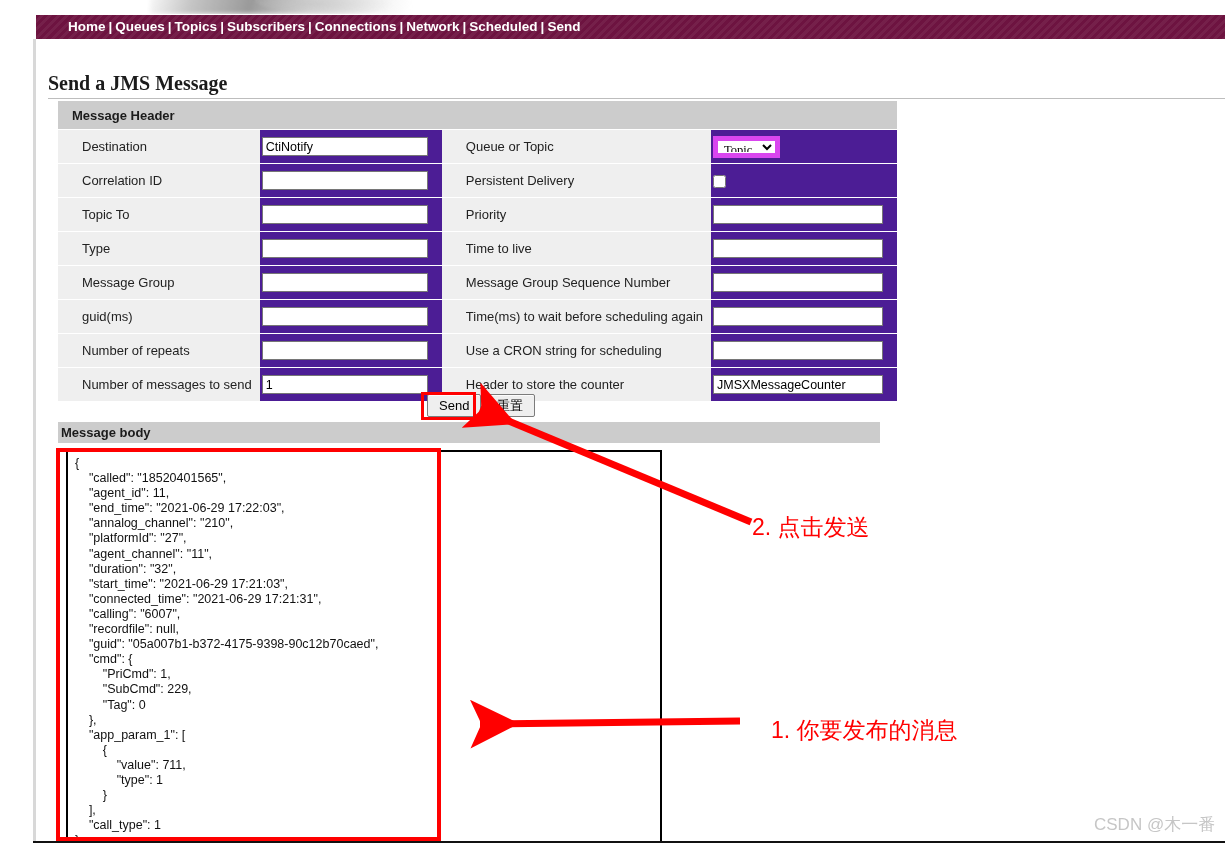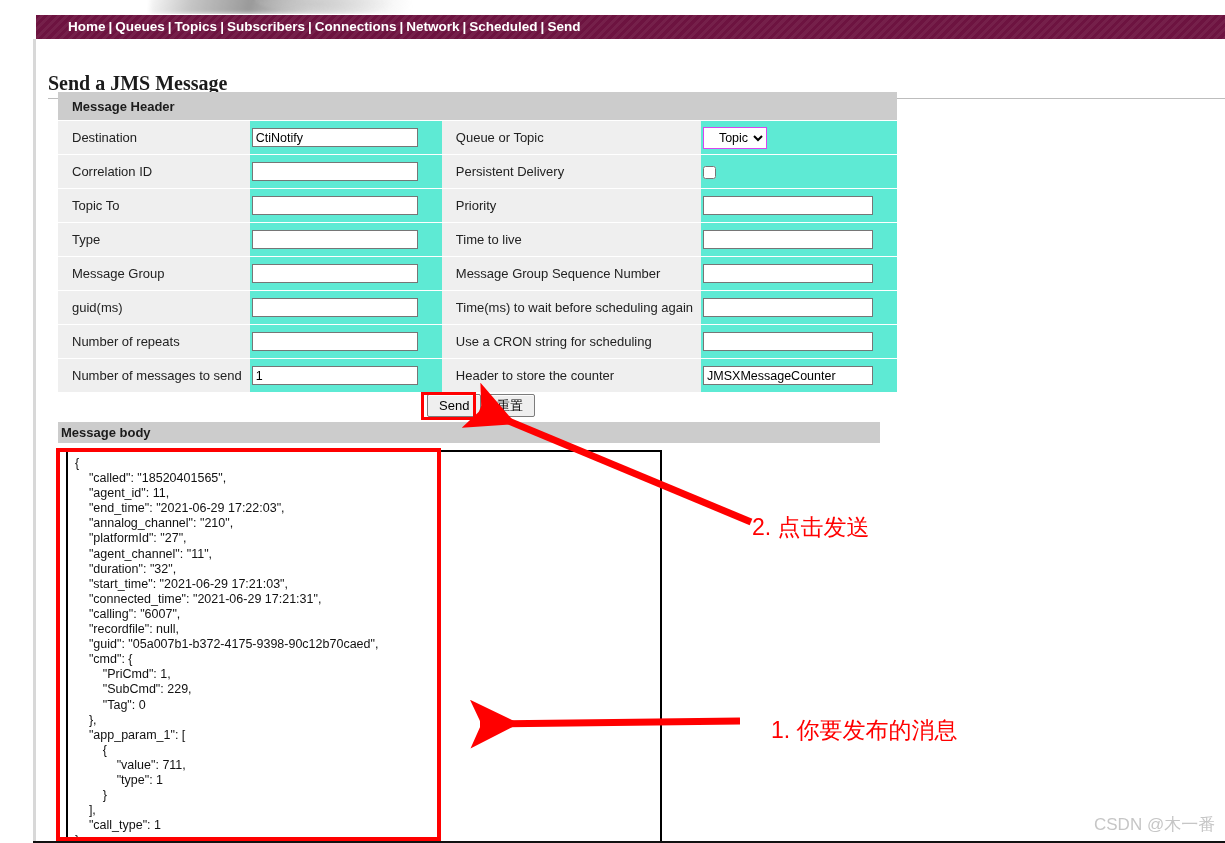--- a/index.html
+++ b/index.html
@@ -95,44 +95,44 @@
   #title-rule {
     position: absolute;
     left: 48px; top: 98px;
     width: 1177px; height: 1px;
     background: #bdbdbd;
   }
 
   
   #hdr-table {
     position: absolute;
-    left: 58px; top: 91px;
+    left: 58px; top: 100px;
     width: 822px;
     border-collapse: separate;
     border-spacing: 0 1px;
   }
   #hdr-table .caption-cell {
     background: #cccccc;
     padding: 5px 0 5px 14px;
     font-weight: bold;
     font-size: 13px;
     color: #1b1b1b;
     height: 18px;
   }
   #hdr-table td.lbl {
     background: #efefef;
-    padding: 9px 8px 9px 14px;
+    padding: 9px 8px 9px 24px;
     font-size: 13px;
     color: #222;
     vertical-align: middle;
     white-space: nowrap;
   }
   #hdr-table td.fld {
-    background: #5eead4;
-    padding: 4px 24px 4px 2px;
+    background: #4c1d95;
+    padding: 4px 14px 4px 2px;
     vertical-align: middle;
   }
   #hdr-table td.lbl.col1 { width: 188px; }
   #hdr-table td.fld.col2 { width: 178px; }
   #hdr-table td.lbl.col3 { width: 256px; }
   #hdr-table td.fld.col4 { width: 180px; }
 
   input.txt {
     width: 166px;
     height: 19px;
@@ -144,26 +144,25 @@
     color: #000;
     padding: 1px 3px;
     outline: none;
   }
   input.txt.wide {
     width: 170px;
   }
   select.sel {
     height: 22px;
     box-sizing: border-box;
-    border: 1px solid #d946ef;
+    border: 5px solid #d946ef;
     background: #ffffff;
-    font-family: Liberation Sans, sans-serif;
+    font-family: Liberation Serif, serif;
     font-size: 12.5px;
     padding: 1px 2px;
-    text-align: right;
   }
   input.chk {
     width: 13px; height: 13px;
     margin: 0;
     vertical-align: middle;
   }
 
   
   #btn-row {
     position: absolute;

